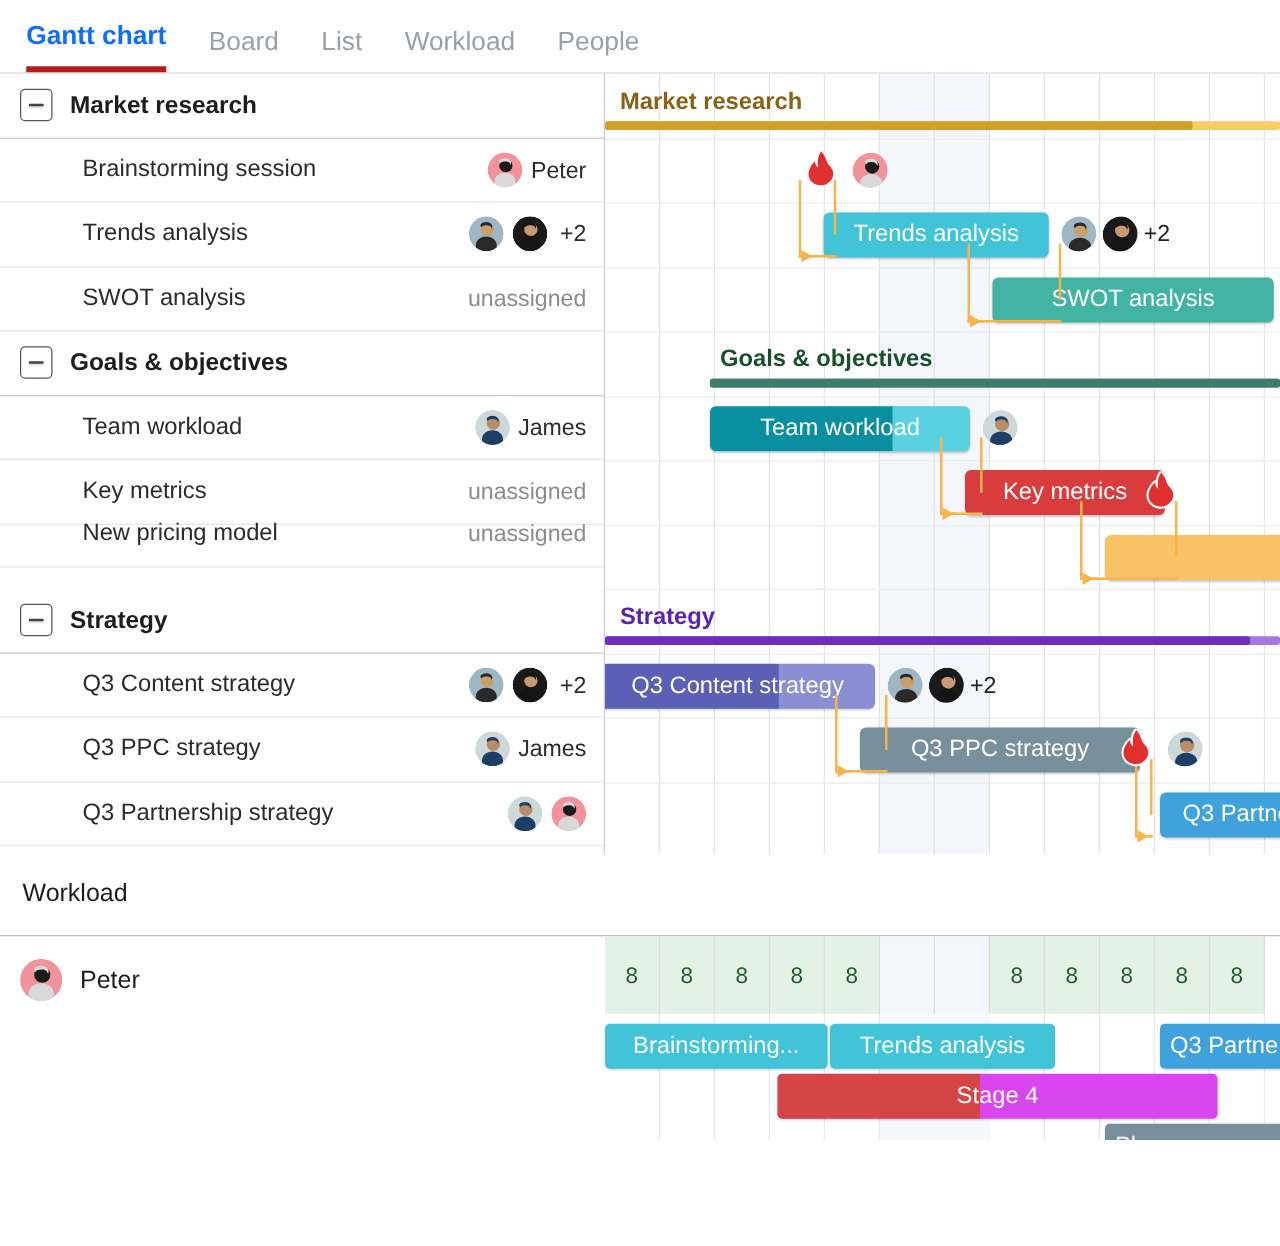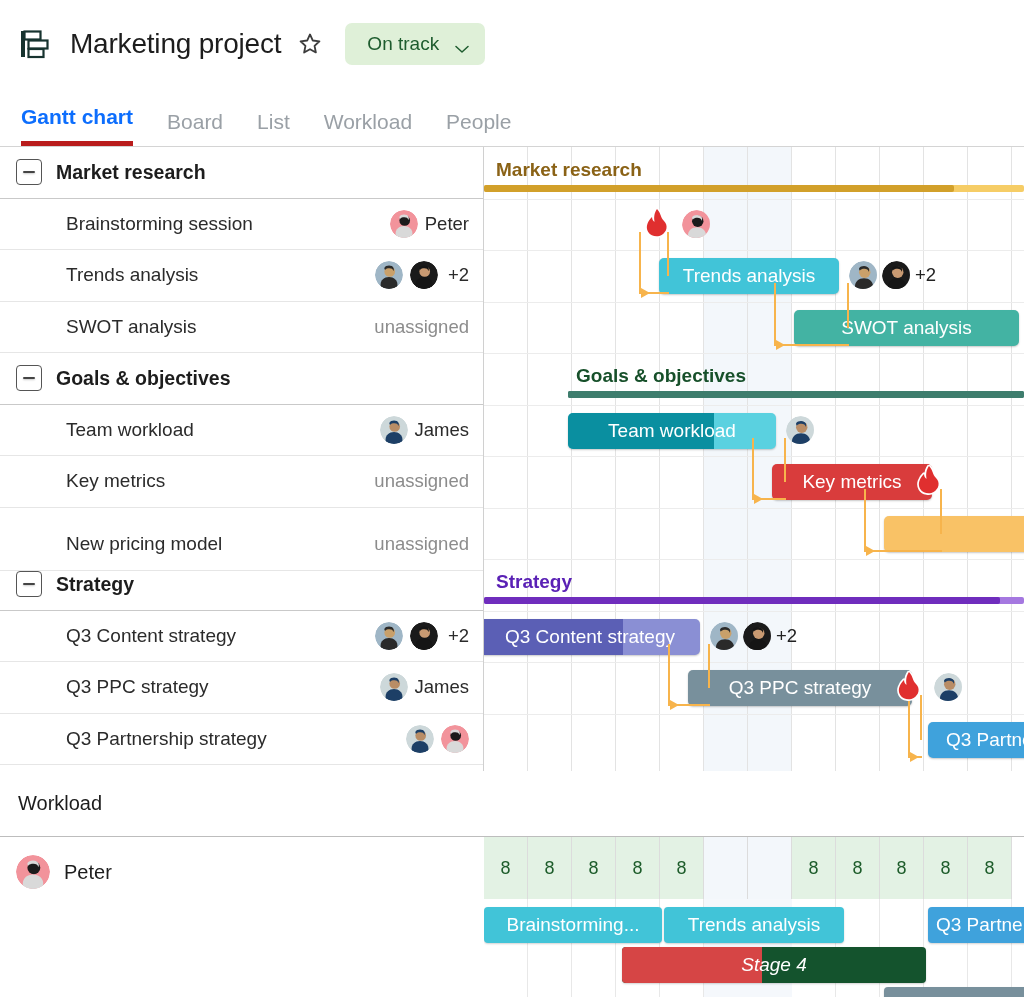--- a/index.html
+++ b/index.html
@@ -106,44 +106,20 @@
   .wbar .wtext { position: relative; z-index: 2; width: 100%; text-align: center; padding: 0 8px; }
   .wbar.lt .wtext { text-align: left; }
   .wl-gridline { position: absolute; top: 62px; bottom: 0; width: 1px; background: #e8e8e8; }
   .wl-weekend { position: absolute; top: 62px; bottom: 0; background: #f5f8fc; }
 </style>
 </head>
 <body>
 
 <div id="app">
 
-  <div class="header">
-    <span class="logo-icon">
-      <svg viewBox="0 0 34 34" width="34" height="34">
-        <rect x="3" y="4" width="4" height="26" fill="#17332f"></rect>
-        <rect x="6.5" y="4.5" width="16" height="8" fill="#fff" stroke="#17332f" stroke-width="2.2"></rect>
-        <rect x="10.5" y="13.5" width="19" height="8" fill="#fff" stroke="#17332f" stroke-width="2.2"></rect>
-        <rect x="10.5" y="22" width="15" height="8" fill="#fff" stroke="#17332f" stroke-width="2.2"></rect>
-      </svg>
-    </span>
-    <span class="project-title">Marketing project</span>
-    <span class="star-btn">
-      <svg viewBox="0 0 24 24" width="26" height="26" fill="none" stroke="#3c3c3c" stroke-width="1.7" stroke-linejoin="round">
-        <path d="M12 3.2l2.6 5.6 6.1.7-4.5 4.2 1.2 6.1L12 16.8 6.6 19.8l1.2-6.1L3.3 9.5l6.1-.7z"></path>
-      </svg>
-    </span>
-    <div class="status-badge">
-      <span class="txt">On track</span>
-      <span class="chev">
-        <svg viewBox="0 0 14 9" width="14" height="9" fill="none" stroke="#1e5c2e" stroke-width="1.5" stroke-linecap="round" stroke-linejoin="round">
-          <path d="M1 1.5 L7 7 L13 1.5"></path>
-        </svg>
-      </span>
-    </div>
-  </div>
 
   <div class="tabs" id="tabs">
       <div class="tab active">Gantt chart</div>
       <div class="tab">Board</div>
       <div class="tab">List</div>
       <div class="tab">Workload</div>
       <div class="tab">People</div>
     </div>
 
   <div class="main">
@@ -215,21 +191,21 @@
             </span>
             <span class="nm">James</span>
           </div>
         </div>
         <div class="row" style="top: 309px;">
           <span class="task-name">Key metrics</span>
           <div class="assignee">
             <span class="unassigned">unassigned</span>
           </div>
         </div>
-        <div class="row" style="top: 372px;">
+        <div class="row" style="top: 343px;">
           <span class="task-name">New pricing model</span>
           <div class="assignee">
             <span class="unassigned">unassigned</span>
           </div>
         </div>
         <div class="row group" style="top: 412px;">
           <span class="collapse-box">
             <span class="bar"></span>
           </span>
           <span class="group-name">Strategy</span>
@@ -526,21 +502,21 @@
         <div class="wl-weekend" style="left: 264px; width: 44px;"></div>
         <div class="wbar" style="left: 0px; width: 178px; top: 70px; background: rgb(65, 196, 216);">
           <span class="wtext">Brainstorming...</span>
         </div>
         <div class="wbar" style="left: 180px; width: 180px; top: 70px; background: rgb(65, 196, 216);">
           <span class="wtext">Trends analysis</span>
         </div>
         <div class="wbar lt" style="left: 444px; width: 120px; top: 70px; background: rgb(63, 162, 220);">
           <span class="wtext">Q3 Partne</span>
         </div>
-        <div class="wbar" style="left: 138px; width: 304px; top: 110px; background: #14532d; font-style: italic;">
+        <div class="wbar" style="left: 138px; width: 352px; top: 110px; background: #d946ef;">
           <div class="wfill" style="width: 46%; background: rgb(214, 69, 69);"></div>
           <span class="wtext">Stage 4</span>
         </div>
         <div class="wbar lt" style="left: 400px; width: 180px; top: 150px; background: rgb(120, 144, 156);">
           <span class="wtext">Plan</span>
         </div>
       </div>
   </div>
 
 </div>

